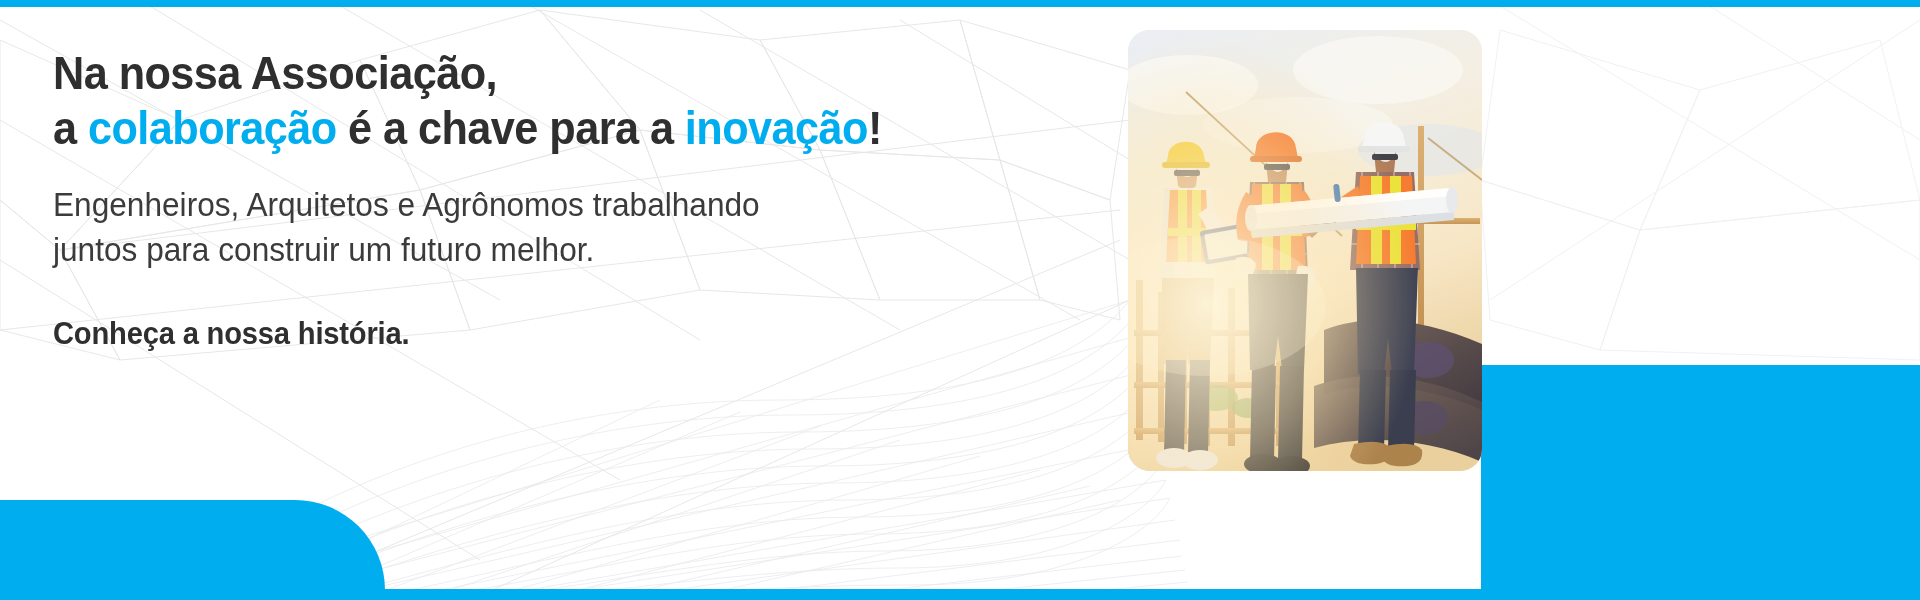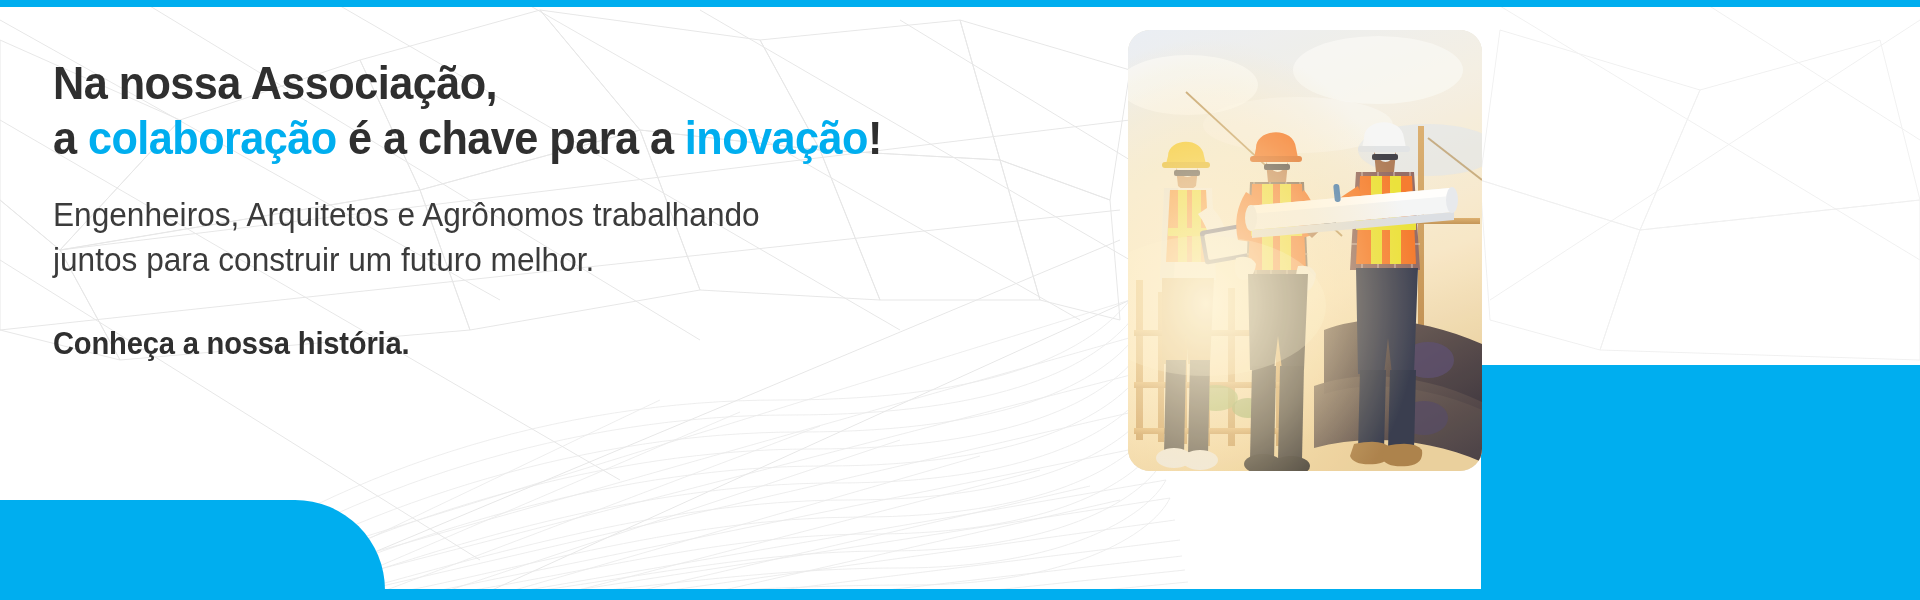--- a/index.html
+++ b/index.html
@@ -51,21 +51,21 @@
   .blue-block-right {
     position:absolute;
     left:1481px; top:365px;
     width:439px; height:224px;
     background:var(--blue);
   }
 
   
   .content {
     position:absolute;
-    left:53px; top:56px;
+    left:53px; top:46px;
     width:1050px;
   }
   .headline {
     font-family:"Liberation Sans", sans-serif;
     font-weight:700;
     font-size:47px;
     line-height:1.17;
     letter-spacing:-0.6px;
     color:#2f2f2f;
     transform:scaleX(0.92);

